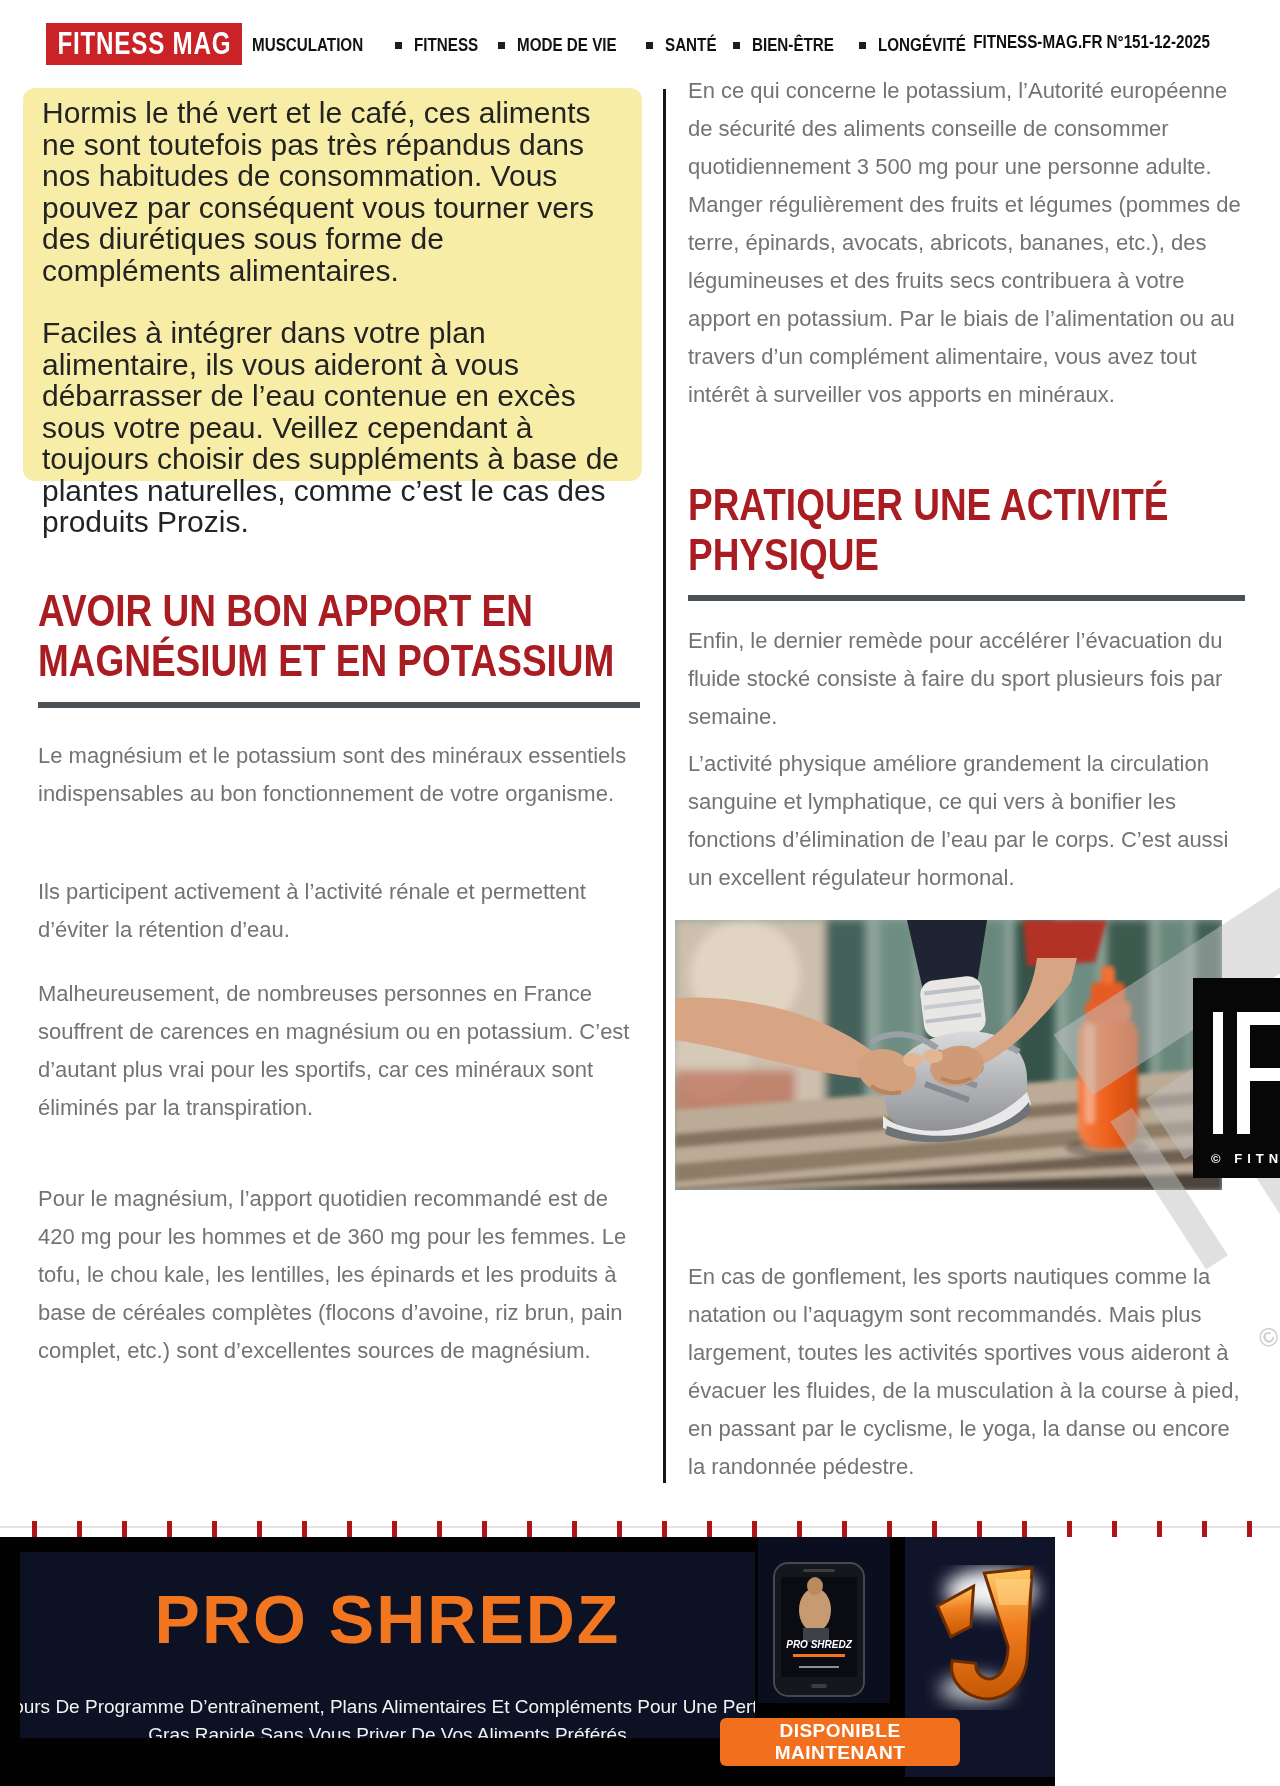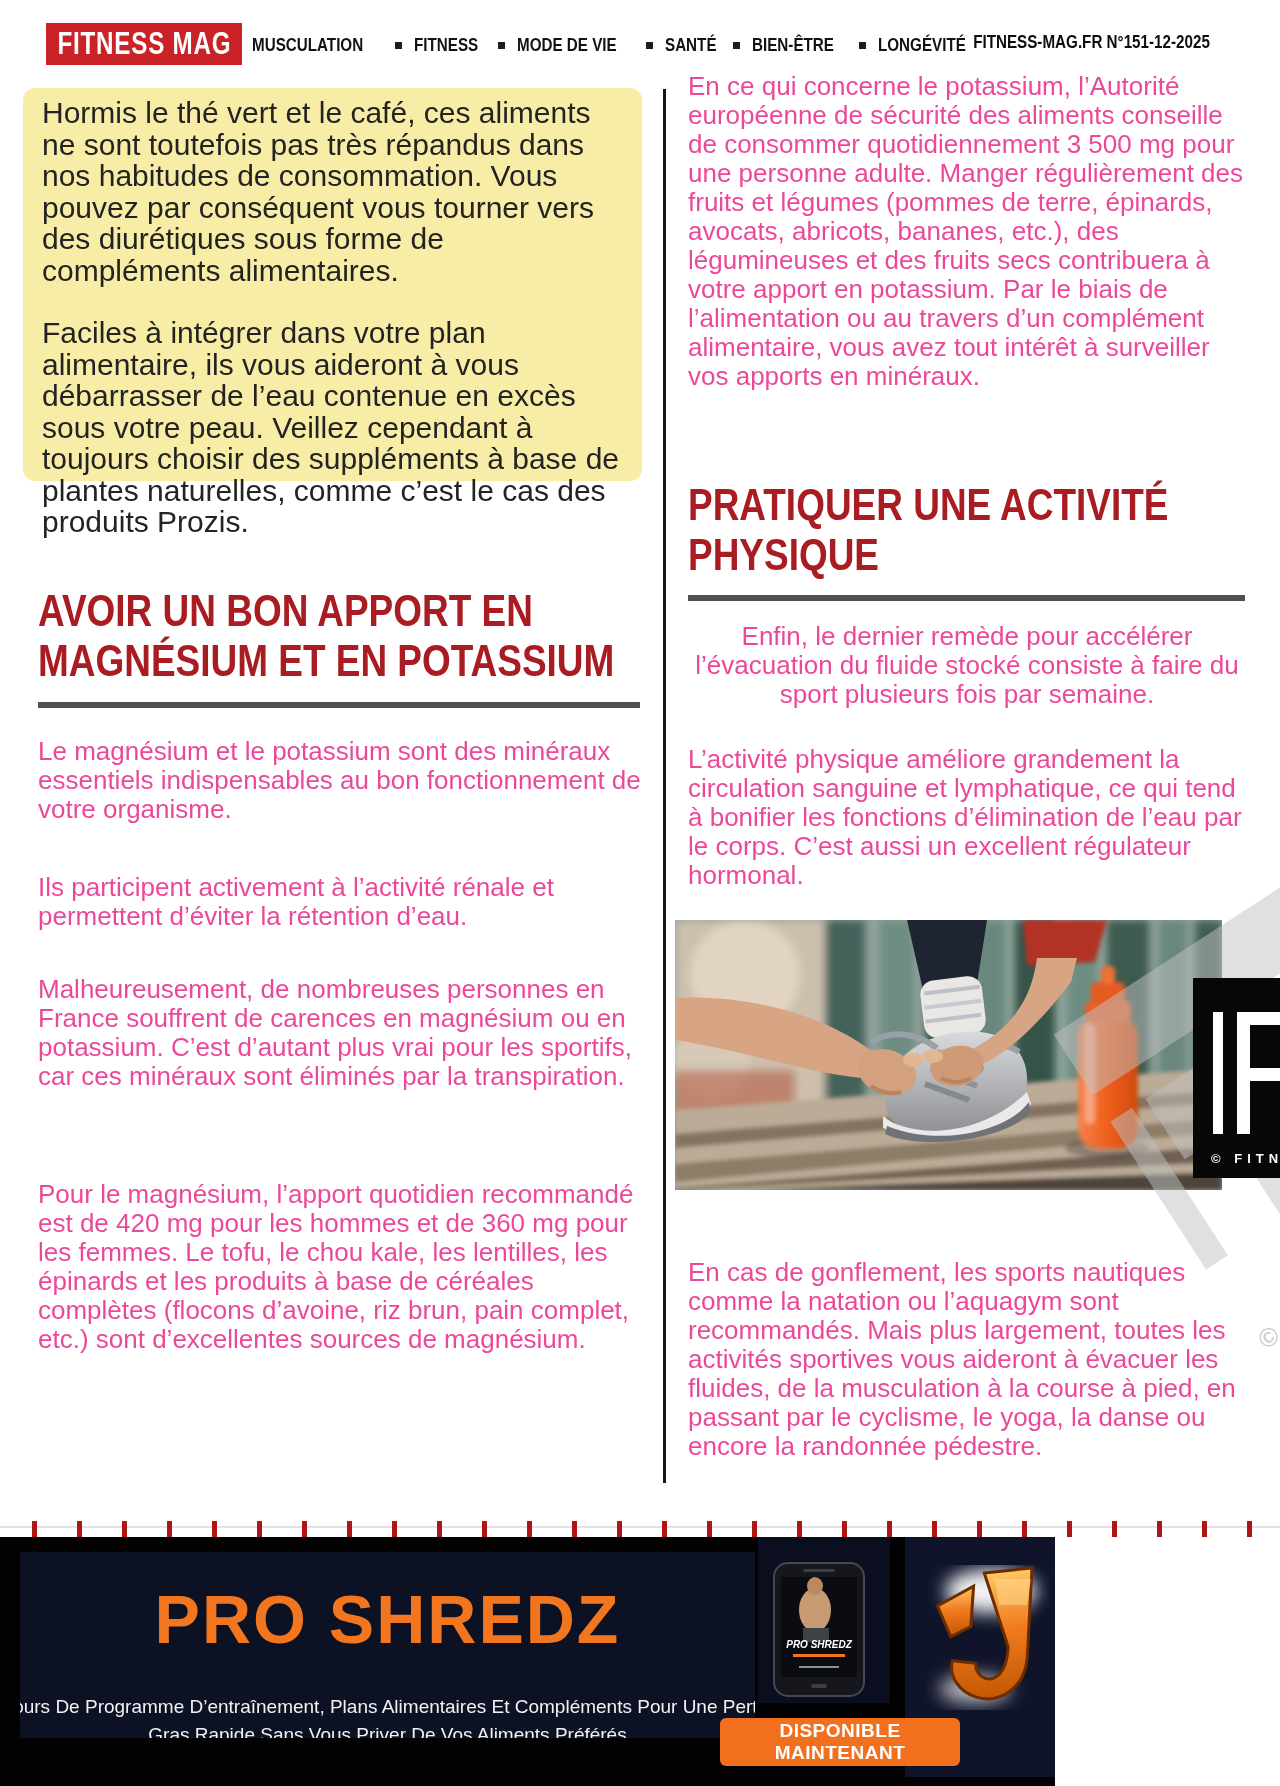--- a/index.html
+++ b/index.html
@@ -11,21 +11,21 @@
   .logo-text{color:#fff;font-weight:bold;font-size:31px;letter-spacing:1px;
              transform:scaleX(.78);white-space:nowrap;}
   .nav{position:absolute;left:252px;top:30px;height:30px;display:flex;align-items:center;gap:10px;}
   .nav-item{font-weight:bold;font-size:19px;color:#121212;transform:scaleX(.8);transform-origin:left center;
             white-space:nowrap;margin-right:-8px;}
   .nav-sep{width:7px;height:7px;background:#1d1d1d;display:inline-block;margin:0 2px;}
   .issue{position:absolute;right:70px;top:31px;font-weight:bold;font-size:19px;color:#0e0e0e;
          transform:scaleX(.8);transform-origin:right center;white-space:nowrap;}
   
   .divider{position:absolute;left:663px;top:89px;width:3px;height:1394px;background:#161616;}
-  .body-text{position:absolute;font-size:26px;line-height:29px;color:#ec4899;}
+  .body-text{position:absolute;font-size:22px;line-height:38px;color:#737373;}
   .leftw{left:38px;width:604px;}
   .rightw{left:688px;width:558px;}
   .ybox{position:absolute;left:23px;top:88px;width:619px;height:393px;background:#f8eda6;border-radius:12px;}
   .ybox-inner{position:absolute;left:19px;top:9px;width:582px;font-size:30px;line-height:31.5px;color:#232323;}
   .ybox-inner .gap{height:31px;}
   .red-h{position:absolute;font-weight:bold;color:#a81c22;font-size:44px;line-height:50px;
          transform:scaleX(.84);transform-origin:left top;}
   .rule{position:absolute;height:6px;background:#4b5155;}
   .caption{position:absolute;left:688px;top:1206px;width:545px;font-style:italic;font-size:23px;color:#1c1c1c;}
   
@@ -99,22 +99,22 @@
   <div class="body-text leftw" style="top:737px;">Le magnésium et le potassium sont des minéraux essentiels indispensables au bon fonctionnement de votre organisme.</div>
   <div class="body-text leftw" style="top:975px;">Malheureusement, de nombreuses personnes en France souffrent de carences en magnésium ou en potassium. C’est d’autant plus vrai pour les sportifs, car ces minéraux sont éliminés par la transpiration.</div>
   <div class="body-text leftw" style="top:873px;">Ils participent activement à l’activité rénale et permettent d’éviter la rétention d’eau.</div>
   <div class="body-text leftw" style="top:1180px;">Pour le magnésium, l’apport quotidien recommandé est de 420 mg pour les hommes et de 360 mg pour les femmes. Le tofu, le chou kale, les lentilles, les épinards et les produits à base de céréales complètes (flocons d’avoine, riz brun, pain complet, etc.) sont d’excellentes sources de magnésium.</div>
 
   <div class="body-text rightw" style="top:72px;">En ce qui concerne le potassium, l’Autorité européenne de sécurité des aliments conseille de consommer quotidiennement 3 500 mg pour une personne adulte. Manger régulièrement des fruits et légumes (pommes de terre, épinards, avocats, abricots, bananes, etc.), des légumineuses et des fruits secs contribuera à votre apport en potassium. Par le biais de l’alimentation ou au travers d’un complément alimentaire, vous avez tout intérêt à surveiller vos apports en minéraux.</div>
 
   <div class="red-h" style="left:688px;top:480px;width:664px;">PRATIQUER UNE ACTIVITÉ PHYSIQUE</div>
   <div class="rule" style="left:688px;top:595px;width:557px;"></div>
 
-  <div class="body-text rightw" style="top:622px;text-align:center;">Enfin, le dernier remède pour accélérer l’évacuation du fluide stocké consiste à faire du sport plusieurs fois par semaine.</div>
-  <div class="body-text rightw" style="top:745px;">L’activité physique améliore grandement la circulation sanguine et lymphatique, ce qui tend à bonifier les fonctions d’élimination de l’eau par le corps. C’est aussi un excellent régulateur hormonal.</div>
+  <div class="body-text rightw" style="top:622px;">Enfin, le dernier remède pour accélérer l’évacuation du fluide stocké consiste à faire du sport plusieurs fois par semaine.</div>
+  <div class="body-text rightw" style="top:745px;">L’activité physique améliore grandement la circulation sanguine et lymphatique, ce qui vers à bonifier les fonctions d’élimination de l’eau par le corps. C’est aussi un excellent régulateur hormonal.</div>
 
   <div class="photo">
     <svg width="547" height="270" viewBox="0 0 547 270" xmlns="http://www.w3.org/2000/svg">
       <defs>
         <filter id="b4" x="-20%" y="-20%" width="140%" height="140%">
             <feGaussianBlur stdDeviation="4"></feGaussianBlur>
           </filter>
         <filter id="b2" x="-20%" y="-20%" width="140%" height="140%">
             <feGaussianBlur stdDeviation="2"></feGaussianBlur>
           </filter>

